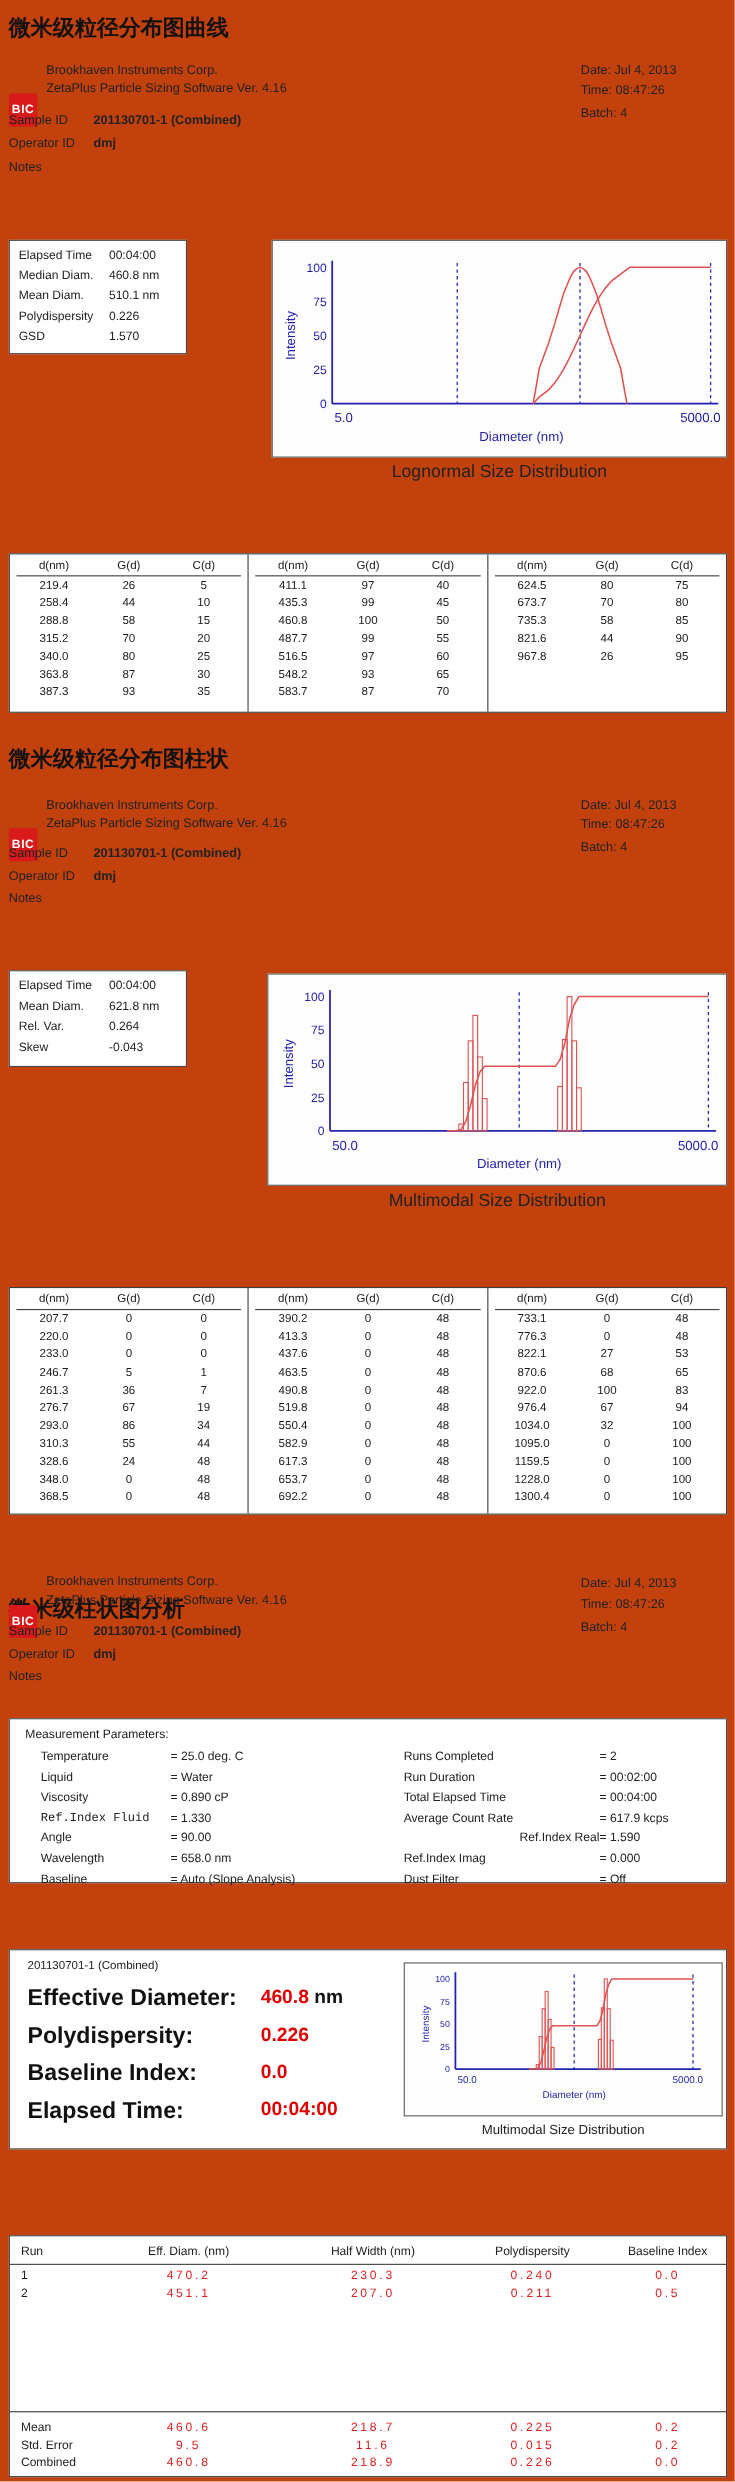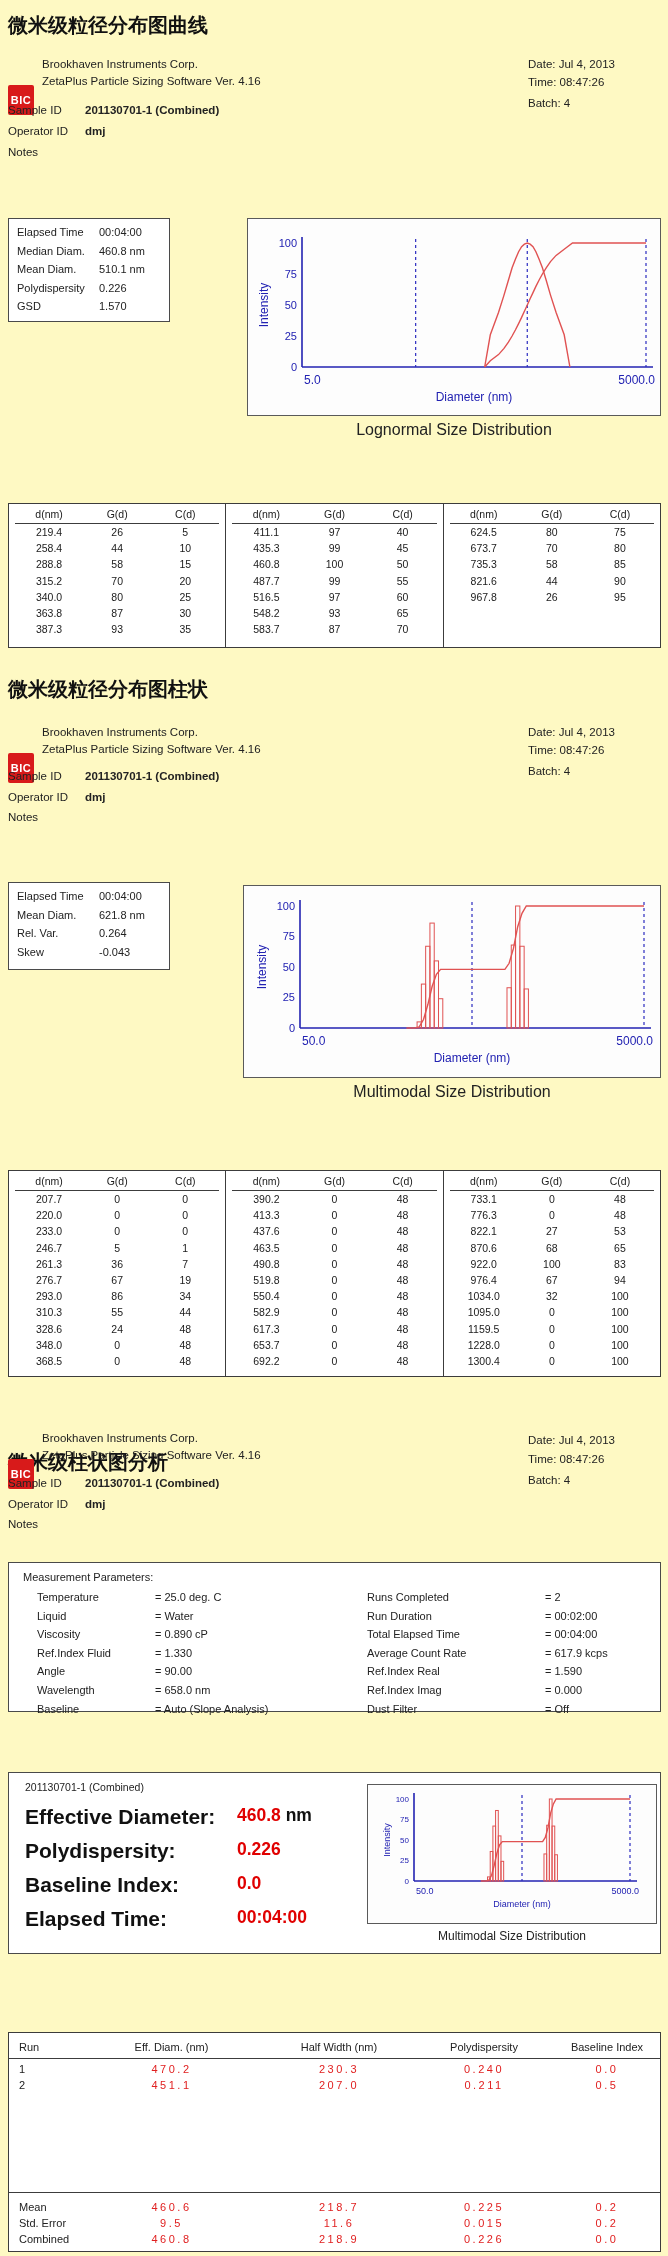--- a/index.html
+++ b/index.html
@@ -1,16 +1,16 @@
 <!DOCTYPE html>
 <html><head>
 <meta charset="utf-8">
 <style>
   html,body{margin:0;padding:0;background:#fff;}
-  #page{position:relative;width:668px;height:2256px;background:#fef9c3;
+  #page{position:relative;width:668px;height:2256px;background:#c2410c;
         font-family:"Liberation Sans","DejaVu Sans",sans-serif;color:#1a1a1a;overflow:hidden;}
   .abs{position:absolute;}
   .sec-title{font-size:20px;font-weight:bold;color:#111;font-family:"DejaVu Sans","Liberation Sans",sans-serif;}
   .logo{width:26px;height:30px;background:#d81a1a;color:#fff;font-weight:bold;font-size:11px;
         display:flex;align-items:center;justify-content:center;letter-spacing:0.5px;border-radius:2px;margin-top:27px;}
   .hline{font-size:11.5px;color:#222;}
   .kvbox{border:1.5px solid #4a4a4a;background:#fff;padding:7px 0 0 8px;box-sizing:border-box;}
   .kvrow{height:18.6px;font-size:11px;display:flex;}
   .kvl{width:82px;color:#222;}
   .kvv{color:#222;}
@@ -508,21 +508,21 @@
         </div>
         <div class="prow">
           <span class="plabel" style="width: 118px;">Liquid</span>
           <span class="pval">= Water</span>
         </div>
         <div class="prow">
           <span class="plabel" style="width: 118px;">Viscosity</span>
           <span class="pval">= 0.890 cP</span>
         </div>
         <div class="prow">
-          <span class="plabel" style="width: 118px;">Ref.Index Fluid</span>
+          <span class="plabel" style="width: 118px; font-family: Liberation Mono, monospace;">Ref.Index Fluid</span>
           <span class="pval">= 1.330</span>
         </div>
         <div class="prow">
           <span class="plabel" style="width: 118px;">Angle</span>
           <span class="pval">= 90.00</span>
         </div>
         <div class="prow">
           <span class="plabel" style="width: 118px;">Wavelength</span>
           <span class="pval">= 658.0 nm</span>
         </div>
@@ -542,21 +542,21 @@
         </div>
         <div class="prow">
           <span class="plabel" style="width: 178px;">Total Elapsed Time</span>
           <span class="pval">= 00:04:00</span>
         </div>
         <div class="prow">
           <span class="plabel" style="width: 178px;">Average Count Rate</span>
           <span class="pval">= 617.9 kcps</span>
         </div>
         <div class="prow">
-          <span class="plabel" style="width: 178px;">Ref.Index Real</span>
+          <span class="plabel" style="width: 178px; text-align: right;">Ref.Index Real</span>
           <span class="pval">= 1.590</span>
         </div>
         <div class="prow">
           <span class="plabel" style="width: 178px;">Ref.Index Imag</span>
           <span class="pval">= 0.000</span>
         </div>
         <div class="prow">
           <span class="plabel" style="width: 178px;">Dust Filter</span>
           <span class="pval">= Off</span>
         </div>

